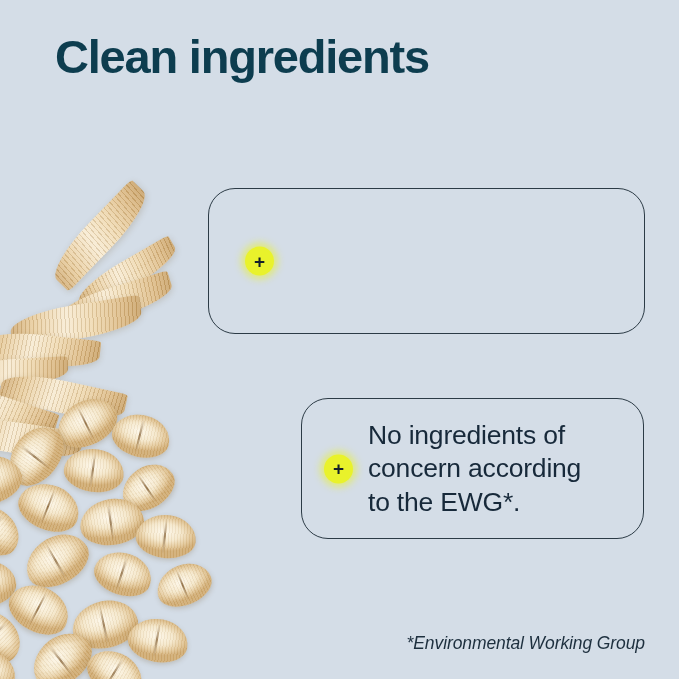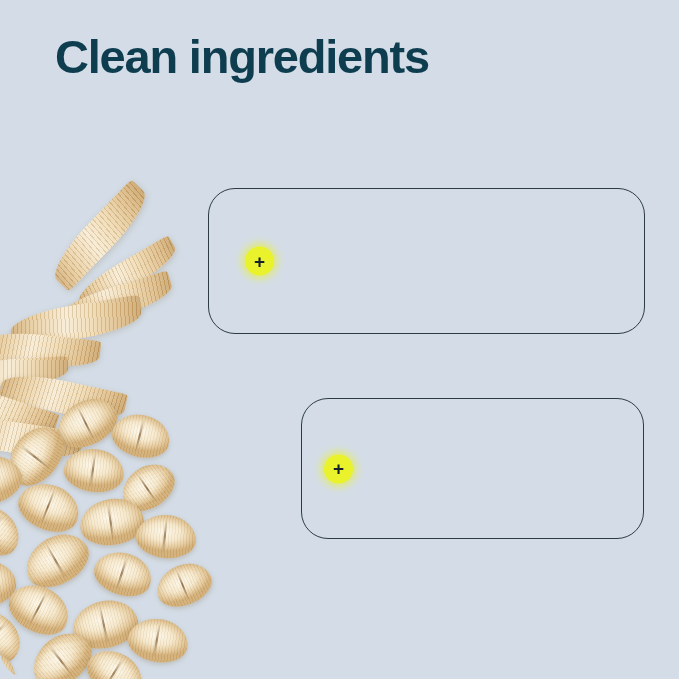--- a/index.html
+++ b/index.html
@@ -2,21 +2,21 @@
 <html><head>
 <meta charset="utf-8">
 <style>
   html,body{margin:0;padding:0;}
   body{
     width:679px;height:679px;overflow:hidden;position:relative;
     background:#d4dde7;
     font-family:"Liberation Sans",sans-serif;
     -webkit-font-smoothing:antialiased;
   }
-  #stage{position:absolute;inset:0;width:679px;height:679px;overflow:hidden;border-radius:30px;}
+  #stage{position:absolute;inset:0;width:679px;height:679px;overflow:hidden;}
 
   
   .page-title{
     position:absolute;left:55px;top:32px;
     font-size:47px;font-weight:700;letter-spacing:-1.2px;
     color:#0d3d4f;line-height:1.08;white-space:nowrap;
   }
 
   
   .card{
@@ -143,16 +143,20 @@
   <div class="card" id="card-1">
     <div class="badge">
       <span class="plus">+</span>
     </div>
   </div>
 
   <div class="card" id="card-2">
     <div class="badge">
       <span class="plus">+</span>
     </div>
+    <div class="card-text">No ingredients of
+concern according
+to the EWG*.</div>
   </div>
 
+  <div class="footnote">*Environmental Working Group</div>
 
 </div>
 
 </body></html>

